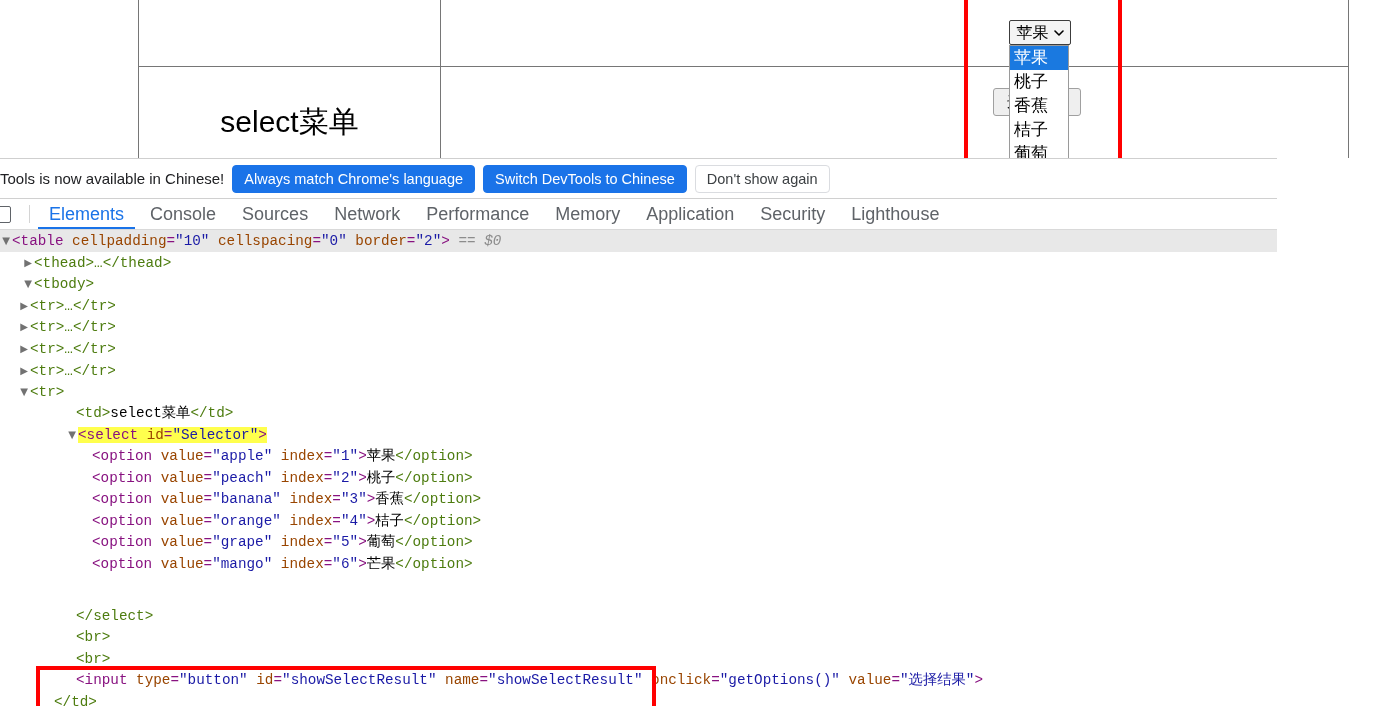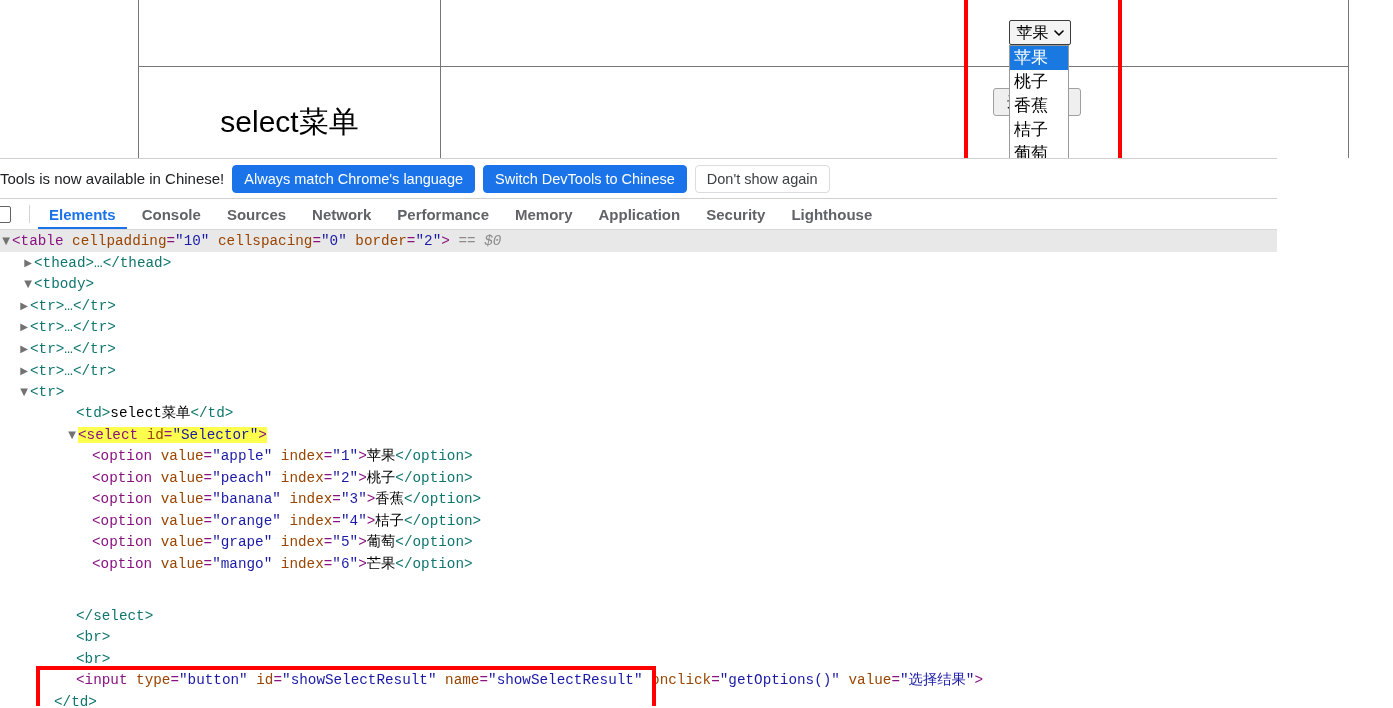--- a/index.html
+++ b/index.html
@@ -150,27 +150,26 @@
   .device-icon {
     margin-left: -6px;
     width: 17px; height: 17px;
     border: 1.6px solid #5f6368;
     border-radius: 2px;
   }
   .tab-sep { width: 1px; height: 18px; background: #d4d4d4; align-self: center; margin: 0 6px 0 2px; }
   .tab {
     display: flex; align-items: center;
     padding: 0 13px;
-    font-size: 15px;
+    font-size: 18px;
     color: #5f6368;
     white-space: nowrap;
     position: relative;
     font-family: "Liberation Sans", sans-serif;
     cursor: default;
-    font-weight: bold;
   }
   .tab.active { color: #1a73e8; }
   .tab.active::after {
     content: "";
     position: absolute; left: 2px; right: 2px; bottom: 0;
     height: 2.5px; background: #1a73e8;
   }
 
   
   .dom-tree {
@@ -185,21 +184,21 @@
     overflow: hidden;
   }
   .dom-line { white-space: nowrap; height: 21.6px; position: relative; }
   .dom-line.highlight-row { background: #e8e8e8; }
   .twisty {
     display: inline-block; width: 12px; text-align: center;
     color: #727272; font-size: 10px;
     font-family: "DejaVu Sans", sans-serif;
     vertical-align: 1px;
   }
-  .tag { color: #0f766e; }
+  .tag { color: #4d7c0f; }
   .tag-name { color: #881280; }
   .attr-n { color: #994500; }
   .attr-v { color: #1a1aa6; }
   .txt { color: #000000; }
   .punct { color: #881280; }
   .eq-marker { color: #8c8c8c; font-style: italic; }
   .hl-yellow { background: #ffff4d; }
 
   
   .i1 { padding-left: 22px; }

